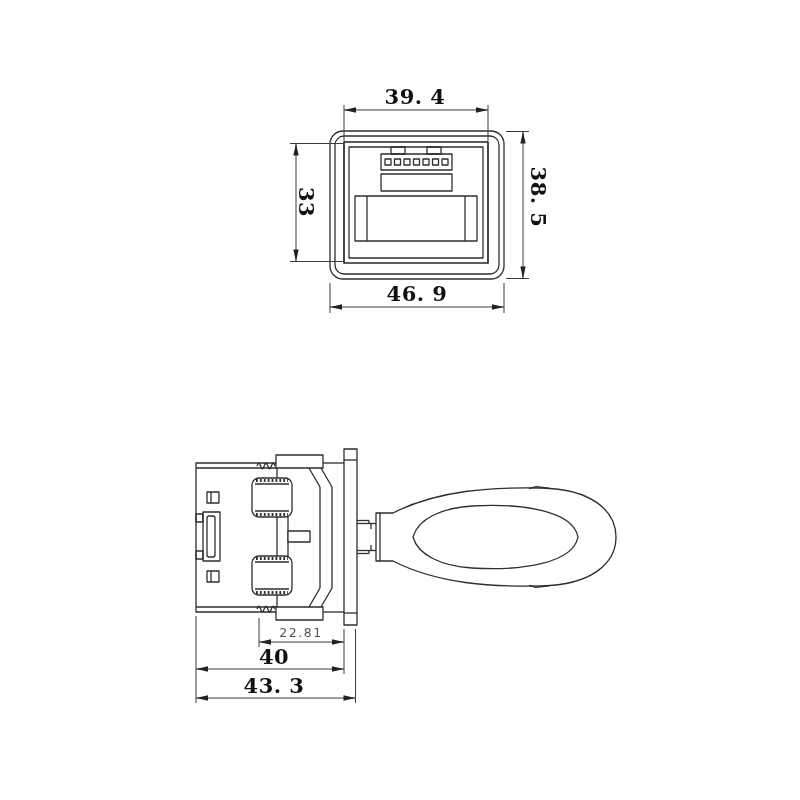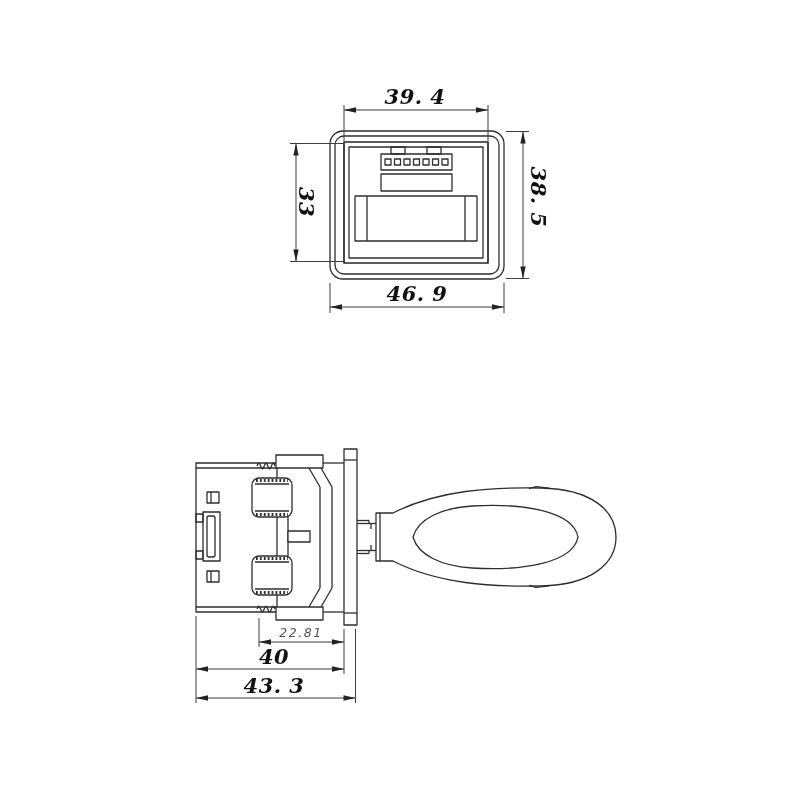--- a/index.html
+++ b/index.html
@@ -1,17 +1,17 @@
 <!DOCTYPE html>
 <html><head>
 <meta charset="utf-8">
 <style>
   html,body{margin:0;padding:0;background:#ffffff;}
   .canvas{position:relative;width:680px;height:800px;background:#ffffff;overflow:hidden;
-          font-family:"DejaVu Serif", serif;font-style:italic;}
+          font-family:"DejaVu Serif", serif;}
   svg{position:absolute;left:0;top:0;}
   .ln{fill:none;stroke:#2e2e2e;stroke-width:1.3;stroke-linejoin:round;stroke-linecap:butt;}
   .lnthick{fill:none;stroke:#262626;stroke-width:1.7;stroke-linejoin:round;}
   .wf{fill:#ffffff;stroke:#2e2e2e;stroke-width:1.3;stroke-linejoin:round;}
   .dim{fill:none;stroke:#3c3c3c;stroke-width:1;}
   .arrow{fill:#222222;stroke:none;}
   .teeth{fill:none;stroke:#2e2e2e;stroke-width:3.2;stroke-dasharray:1.8 2.1;}
   .dimtext{font-family:"DejaVu Serif", serif;font-weight:bold;font-size:21px;fill:#111111;letter-spacing:0.5px;}
   .dimtext-small{font-family:"DejaVu Sans", sans-serif;font-weight:normal;font-size:12.5px;fill:#555555;letter-spacing:1.5px;}
 </style>

